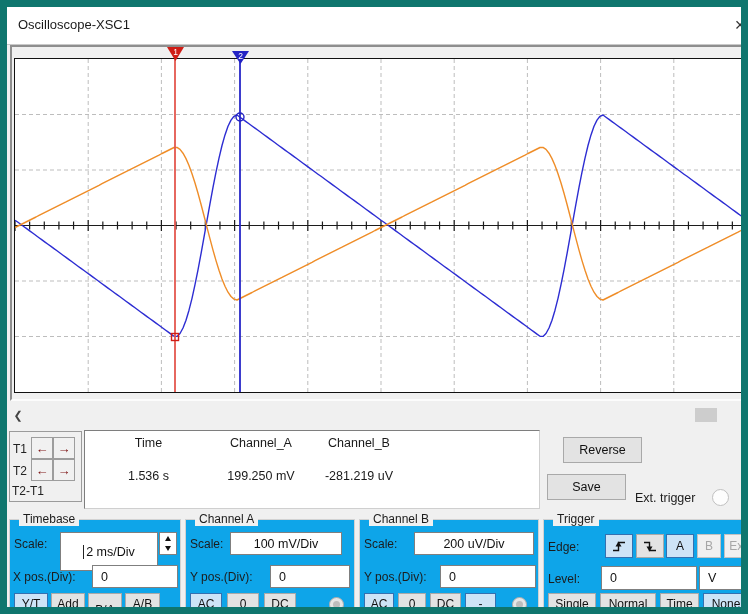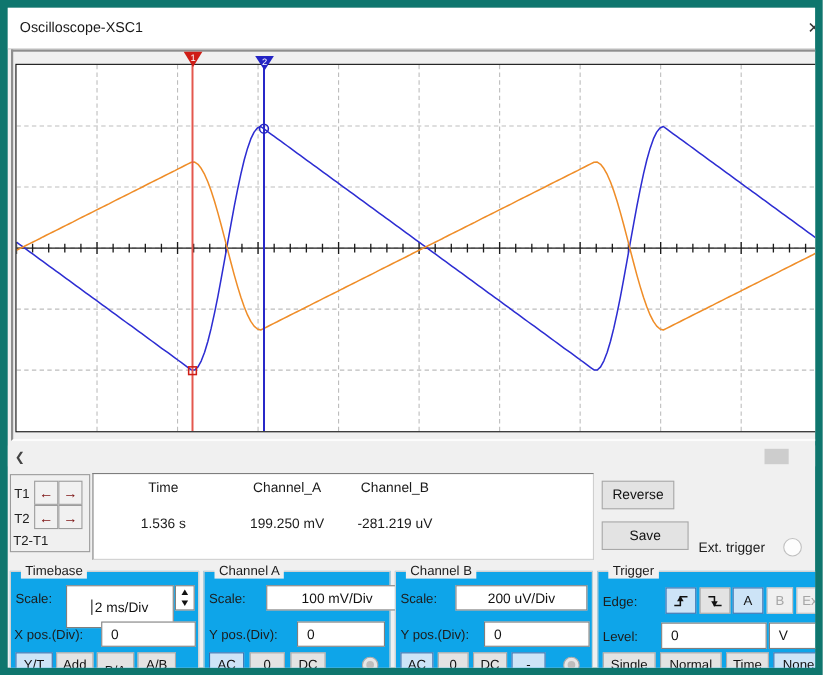--- a/index.html
+++ b/index.html
@@ -176,21 +176,21 @@
       <span class="mcell c2">Channel_A</span>
       <span class="mcell c3">Channel_B</span>
     </div>
     <div class="mrow" style="top:38px">
       <span class="mcell c1">1.536 s</span>
       <span class="mcell c2">199.250 mV</span>
       <span class="mcell c3">-281.219 uV</span>
     </div>
   </div>
 
-  <div class="abs btn big" style="left:540px;top:430px;width:66px;height:26px">Reverse</div>
+  <div class="abs btn big" style="left:556px;top:430px;width:79px;height:26px">Reverse</div>
   <div class="abs btn big" style="left:540px;top:467px;width:79px;height:26px">Save</div>
   <div class="abs lbl" style="left:628px;top:484px;font-size:12.5px">Ext. trigger</div>
   <div class="abs led led-ext" style="left:705px;top:482px"></div>
 
   <div class="abs gbox" style="left:2px;top:512px;width:172px;height:97px">
     <span class="gtitle">Timebase</span>
     <div class="abs lbl" style="left:4px;top:17px">Scale:</div>
     <div class="abs input center" style="left:50px;top:12px;width:98px;height:39px">
       <span class="caret"></span>
         <span>2 ms/Div</span>
@@ -209,21 +209,21 @@
     </div>
     <div class="abs btn sel" style="left:4px;top:73px;width:34px;height:22px">Y/T</div>
     <div class="abs btn" style="left:41px;top:73px;width:34px;height:22px">Add</div>
     <div class="abs btn" style="left:78px;top:73px;width:34px;height:34px">B/A</div>
     <div class="abs btn" style="left:115px;top:73px;width:35px;height:22px">A/B</div>
   </div>
 
   <div class="abs gbox" style="left:178px;top:512px;width:170px;height:97px">
     <span class="gtitle">Channel A</span>
     <div class="abs lbl" style="left:4px;top:17px">Scale:</div>
-    <div class="abs input center" style="left:56px;top:12px;width:129px;height:23px">
+    <div class="abs input center" style="left:44px;top:12px;width:112px;height:23px">
       <span>100 mV/Div</span>
     </div>
     <div class="abs lbl" style="left:4px;top:50px">Y pos.(Div):</div>
     <div class="abs input left" style="left:84px;top:45px;width:80px;height:23px">
       <span>0</span>
     </div>
     <div class="abs btn sel" style="left:4px;top:73px;width:32px;height:22px">AC</div>
     <div class="abs btn" style="left:41px;top:73px;width:32px;height:22px">0</div>
     <div class="abs btn" style="left:78px;top:73px;width:32px;height:22px">DC</div>
     <div class="abs led led-ch" style="left:143px;top:77px">

